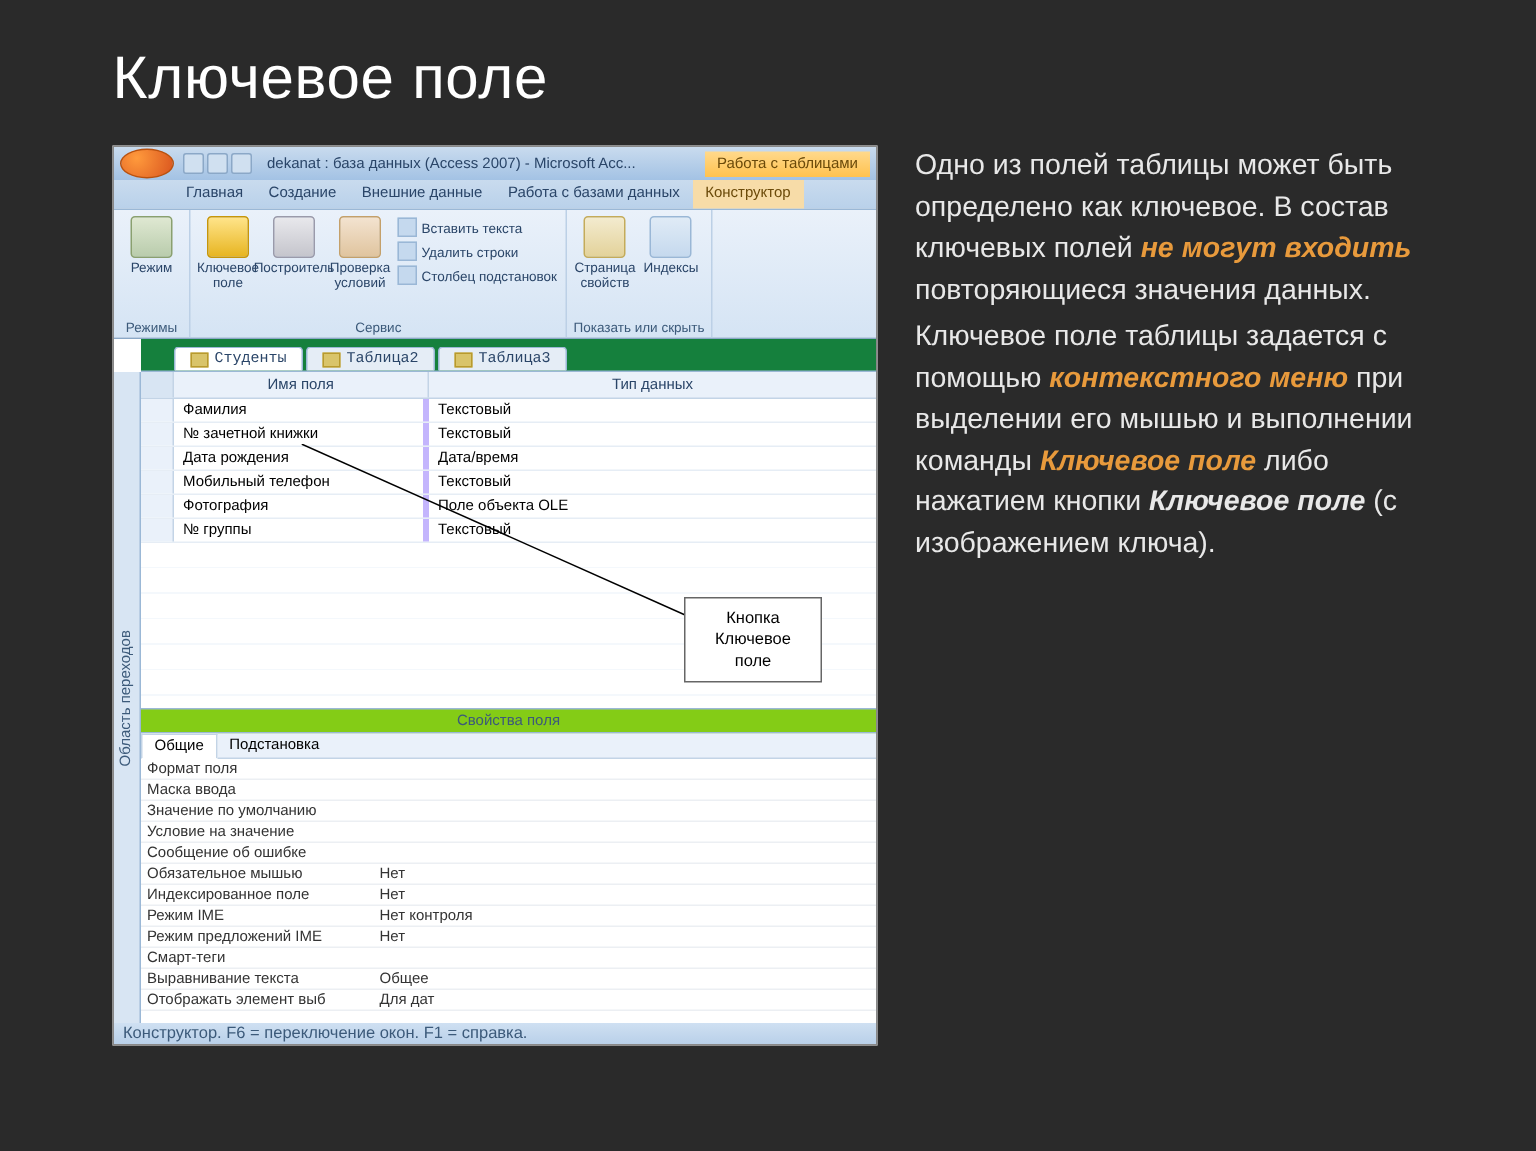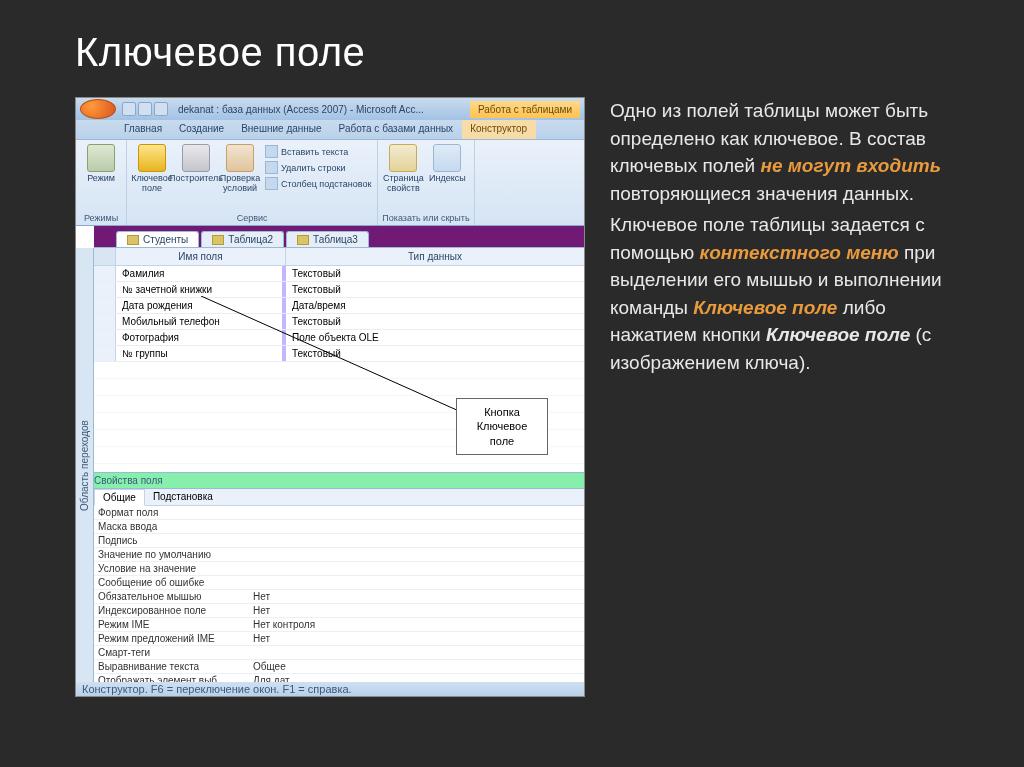--- a/index.html
+++ b/index.html
@@ -146,25 +146,26 @@
   gap: 3px;
   padding: 1px 2px;
 }
 .small-icon {
   width: 13px; height: 13px;
   background: #c5d9ee;
   border: 1px solid #9ab7d6;
 }
 .tabs-row {
   height: 22px;
-  background: #701a75;
+  background: #15803d;
   display: flex;
   align-items: flex-end;
   padding-left: 22px;
   border-bottom: 1px solid #9bb8d6;
+  font-family: Liberation Mono, monospace;
 }
 .doc-tab {
   background: #fff;
   border: 1px solid #9bb8d6;
   border-bottom: none;
   padding: 2px 10px;
   font-size: 10px;
   color: #2a4568;
   margin-right: 2px;
   border-radius: 3px 3px 0 0;
@@ -214,22 +215,22 @@
   margin-left: 18px;
 }
 .blank-rows {
   height: 110px;
   background: repeating-linear-gradient(
     to bottom,
     #fff 0, #fff 16px, #f4f8fc 16px, #f4f8fc 17px
   );
 }
 .props-header {
-  background: #86efac;
-  text-align: left;
+  background: #84cc16;
+  text-align: center;
   font-size: 10px;
   color: #3c5a7a;
   padding: 2px 0;
   border-top: 1px solid #9bb8d6;
   border-bottom: 1px solid #9bb8d6;
 }
 .props-tabs {
   display: flex;
   font-size: 10px;
   background: #eaf1fa;
@@ -443,24 +444,20 @@
         <div class="props-grid" id="props-rows">
             <div class="props-row">
               <div class="pl">Формат поля</div>
               <div class="pv"></div>
             </div>
             <div class="props-row">
               <div class="pl">Маска ввода</div>
               <div class="pv"></div>
             </div>
             <div class="props-row">
-              <div class="pl">Подпись</div>
-              <div class="pv"></div>
-            </div>
-            <div class="props-row">
               <div class="pl">Значение по умолчанию</div>
               <div class="pv"></div>
             </div>
             <div class="props-row">
               <div class="pl">Условие на значение</div>
               <div class="pv"></div>
             </div>
             <div class="props-row">
               <div class="pl">Сообщение об ошибке</div>
               <div class="pv"></div>

